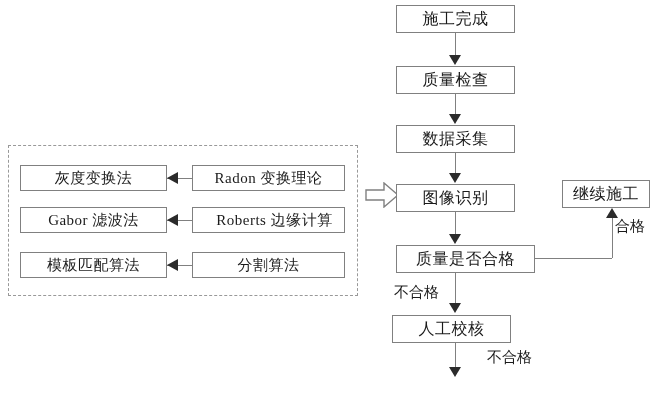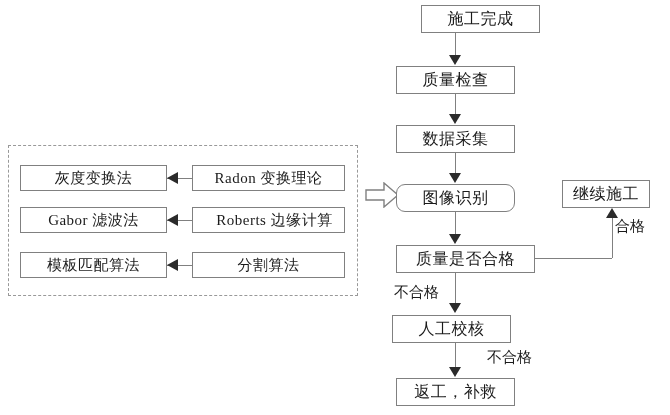--- a/index.html
+++ b/index.html
@@ -106,36 +106,36 @@
   <div class="node small" style="left:192px; top:252px; width:153px; height:26px;">分割算法</div>
   <div class="hline" style="left:167px; top:265px; width:25px;"></div>
   <div class="arrow-left" style="left:167px; top:259px;"></div>
 
   <div class="block-arrow" style="left:365px; top:182px; width:34px; height:26px;">
     <svg width="34" height="26" viewBox="0 0 34 26">
       <polygon points="1,8 19,8 19,1 33,13 19,25 19,18 1,18" fill="#ffffff" stroke="#808080" stroke-width="1.4"></polygon>
     </svg>
   </div>
 
-  <div class="node" style="left:396px; top:5px; width:119px; height:28px;margin-left:25px;">施工完成</div>
+  <div class="node" style="left:396px; top:5px; width:119px; height:28px;">施工完成</div>
 
   <div class="vline" style="left:455px; top:33px; height:23px;"></div>
   <div class="arrow-down" style="left:449px; top:55px;"></div>
 
   <div class="node" style="left:396px; top:66px; width:119px; height:28px;">质量检查</div>
 
   <div class="vline" style="left:455px; top:94px; height:22px;"></div>
   <div class="arrow-down" style="left:449px; top:114px;"></div>
 
   <div class="node" style="left:396px; top:125px; width:119px; height:28px;">数据采集</div>
 
   <div class="vline" style="left:455px; top:153px; height:22px;"></div>
   <div class="arrow-down" style="left:449px; top:173px;"></div>
 
-  <div class="node" style="left:396px; top:184px; width:119px; height:28px;border-radius:9px;">图像识别</div>
+  <div class="node" style="left:396px; top:184px; width:119px; height:28px;">图像识别</div>
 
   <div class="vline" style="left:455px; top:212px; height:24px;"></div>
   <div class="arrow-down" style="left:449px; top:234px;"></div>
 
   <div class="node" style="left:396px; top:245px; width:139px; height:28px;">质量是否合格</div>
 
   <div class="hline" style="left:535px; top:258px; width:77px;"></div>
   <div class="vline" style="left:612px; top:218px; height:40px;"></div>
   <div class="arrow-up" style="left:606px; top:208px;"></div>
 
@@ -146,15 +146,14 @@
   <div class="vline" style="left:455px; top:273px; height:32px;"></div>
   <div class="arrow-down" style="left:449px; top:303px;"></div>
   <div class="label" style="left:394px; top:285px;">不合格</div>
 
   <div class="node" style="left:392px; top:315px; width:119px; height:28px;">人工校核</div>
 
   <div class="vline" style="left:455px; top:343px; height:26px;"></div>
   <div class="arrow-down" style="left:449px; top:367px;"></div>
   <div class="label" style="left:487px; top:350px;">不合格</div>
 
-  <div class="node" style="left:396px; top:378px; width:119px; height:28px;">返工，补救</div>
 
 </div>
 
 </body></html>

